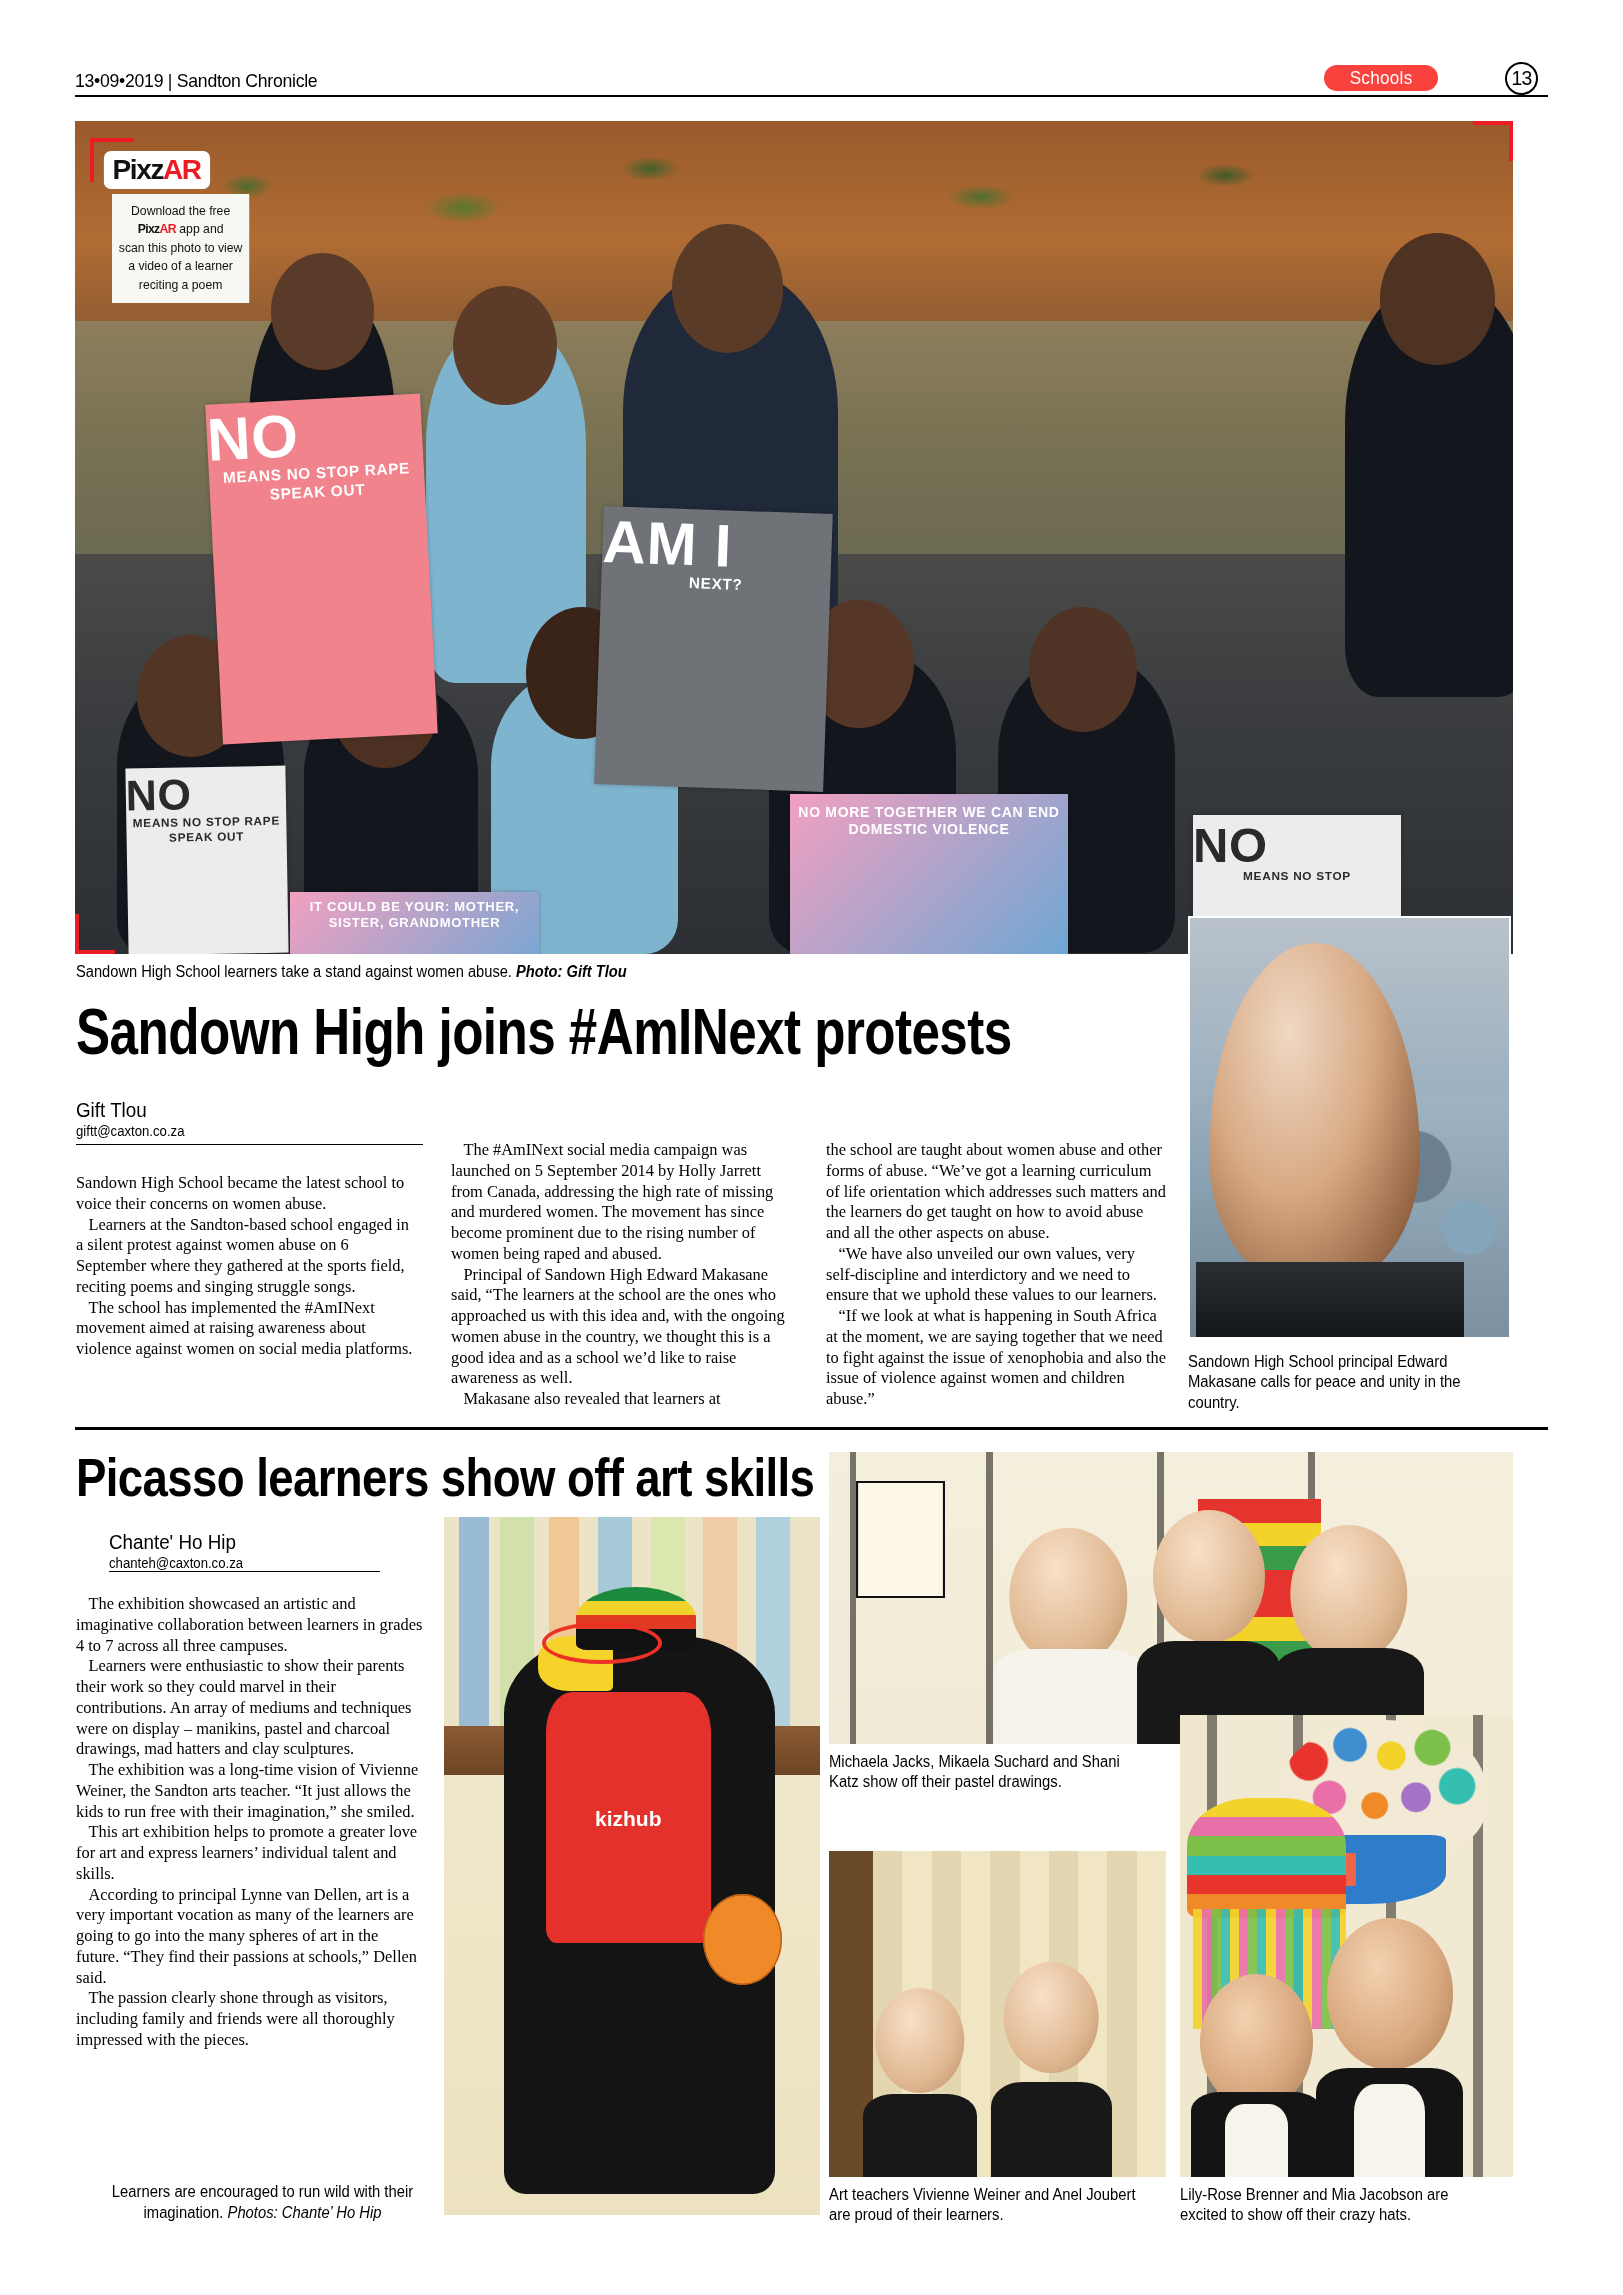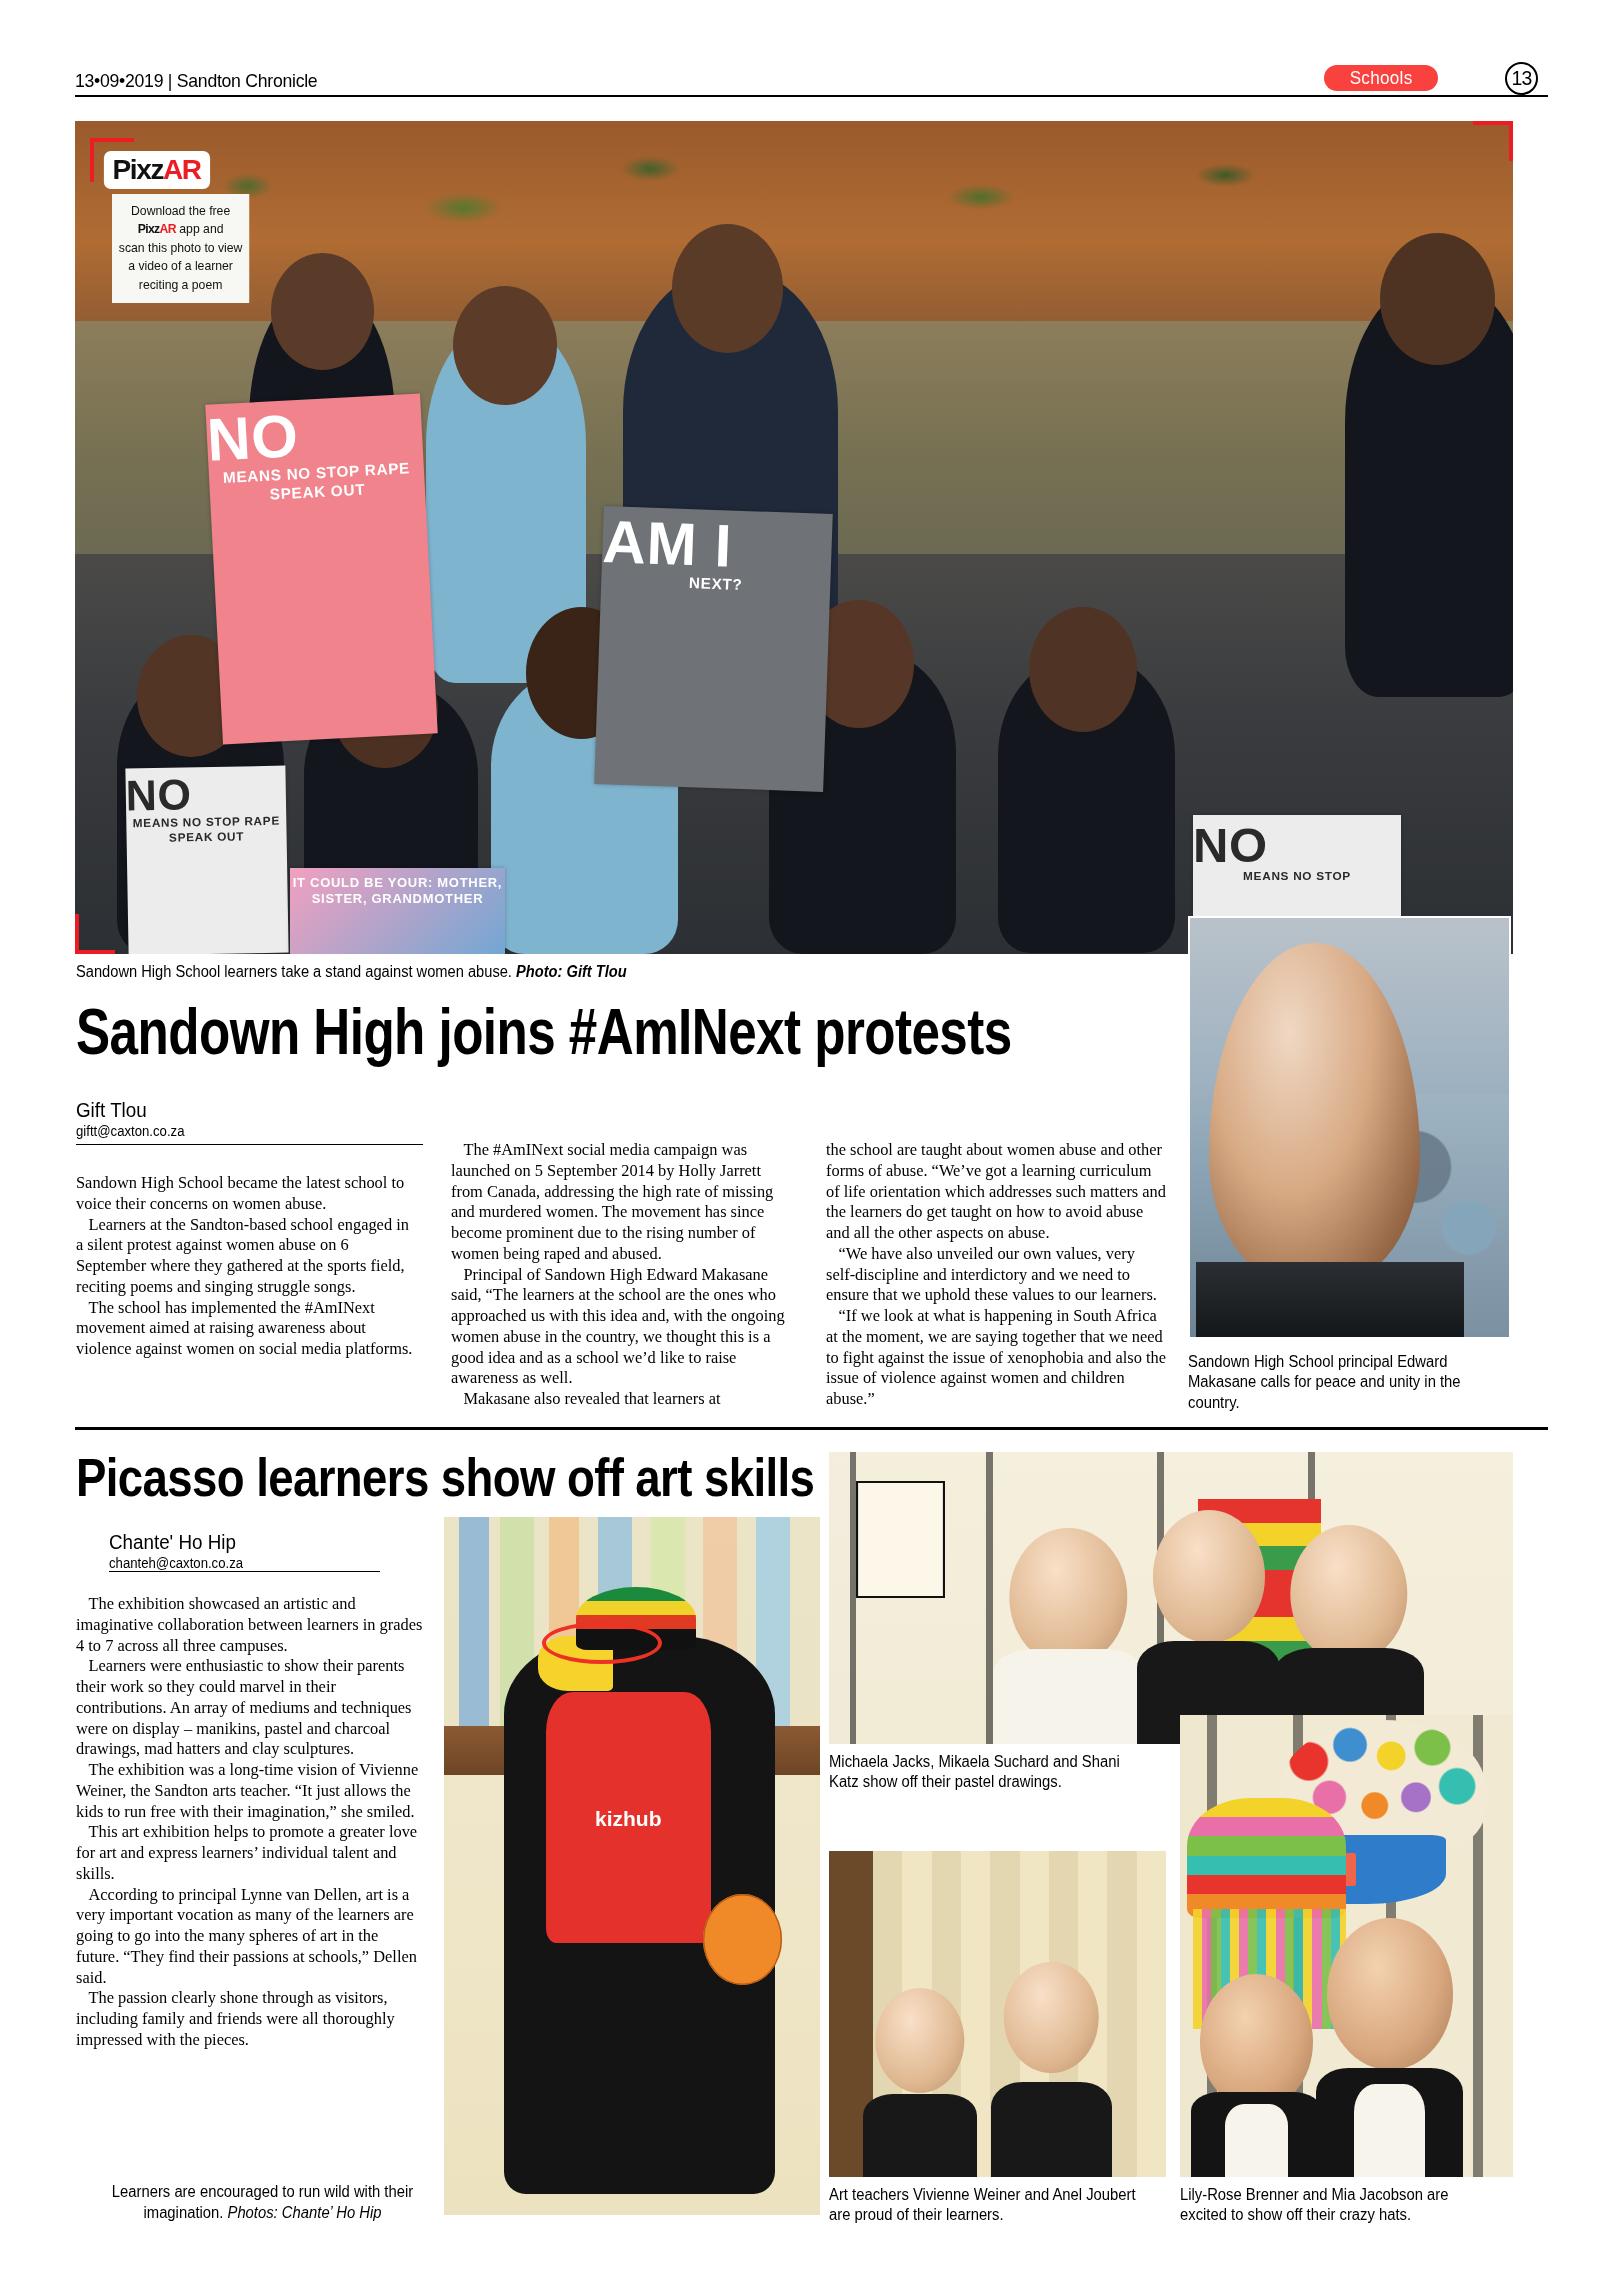--- a/index.html
+++ b/index.html
@@ -369,26 +369,31 @@
       </div>
     </div>
 
     <div class="sign white" style="left:52px; top:646px; width:160px; height:187px; transform:rotate(-1deg);">
       <div style="width:100%">
         <span class="big" style="font-size:43px;">NO</span>
         <span class="sm" style="font-size:11.8px;">MEANS NO STOP RAPE SPEAK OUT</span>
       </div>
     </div>
 
-    <div class="sign grad" style="left:215px; top:747px; width:215px; height:94px;">
+    <div class="sign grad" style="left:215px; top:771px; width:249px; height:94px;">
       <div style="width:100%">
         <span class="sm" style="font-size:13px; padding-top:7px;">IT COULD BE YOUR: MOTHER, SISTER, GRANDMOTHER</span>
       </div>
     </div>
 
+    <div class="sign grad" style="left:715px; top:673px; width:278px; height:160px;">
+      <div style="width:100%">
+        <span class="sm" style="font-size:14px; padding-top:9.7px;">NO MORE TOGETHER WE CAN END DOMESTIC VIOLENCE</span>
+      </div>
+    </div>
 
     <div class="sign white" style="left:1118px; top:694px; width:208px; height:139px;">
       <div style="width:100%">
         <span class="big" style="font-size:49px;">NO</span>
         <span class="sm" style="font-size:11.8px;">MEANS NO STOP</span>
       </div>
     </div>
 
     <div class="crop-br"></div>
     <div class="crop-bl"></div>

